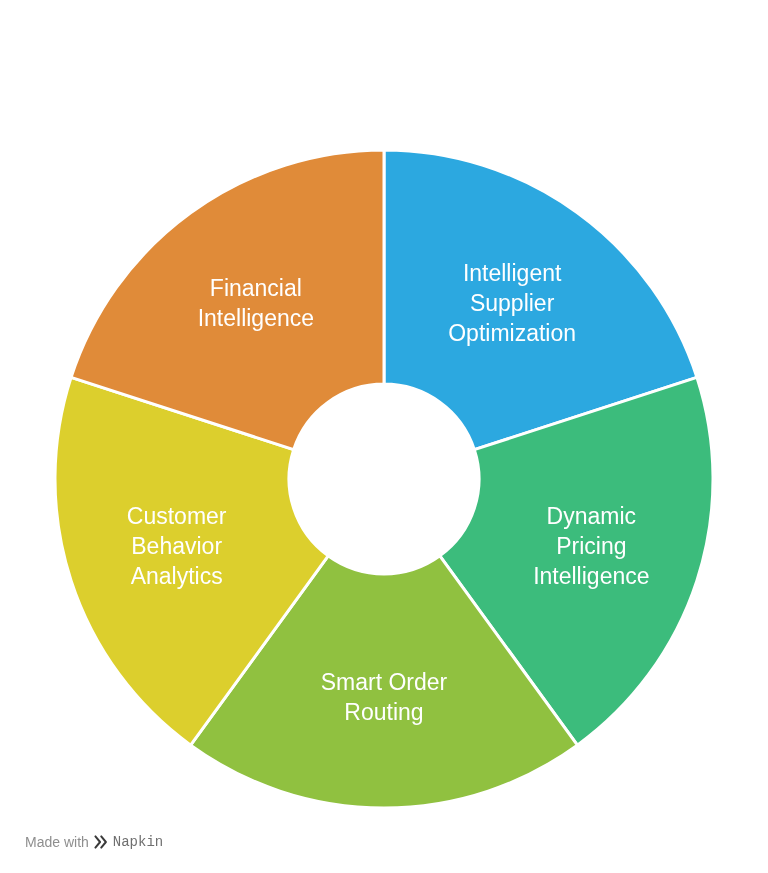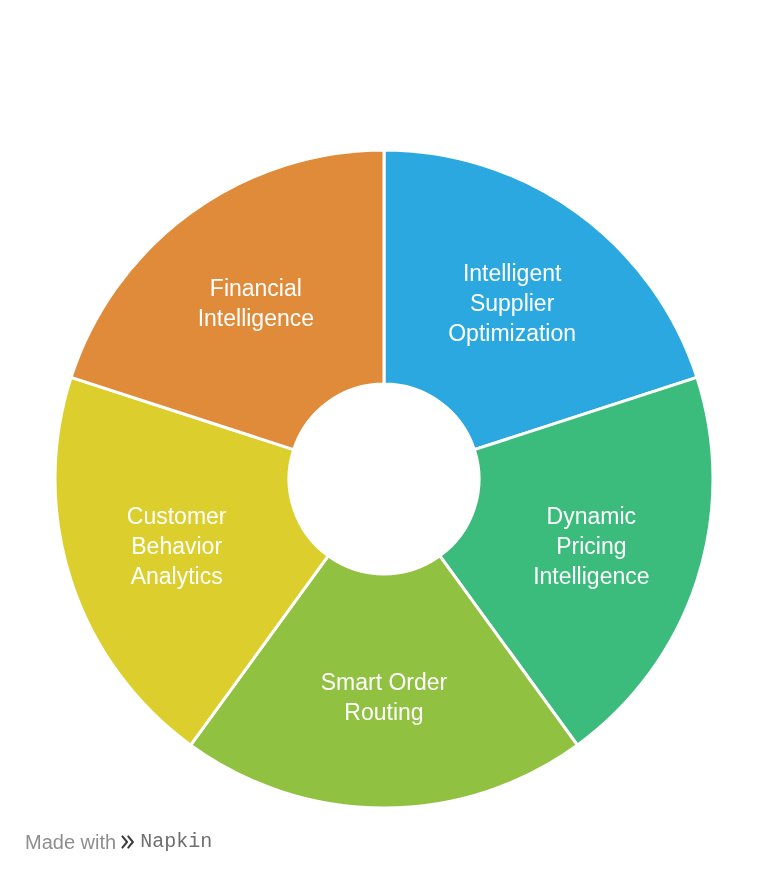--- a/index.html
+++ b/index.html
@@ -24,21 +24,21 @@
     font-family: "Liberation Sans", sans-serif;
     font-weight: 400;
   }
   .watermark {
     position: absolute;
     left: 25px;
     top: 833px;
     display: flex;
     align-items: center;
     gap: 5px;
-    font-size: 20px;
+    font-size: 14px;
     line-height: 18px;
     user-select: none;
   }
   .watermark .prefix { color: #8e8e8e; }
   .watermark .brand  { color: #6f6f6f; font-family: Liberation Mono, monospace; }
   .napkin-icon { display: block; }
 </style>
 </head>
 <body>
 

